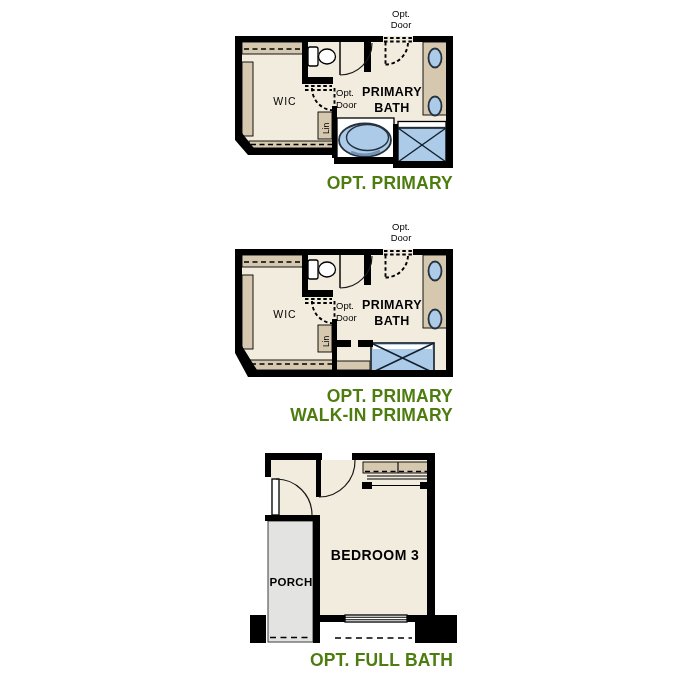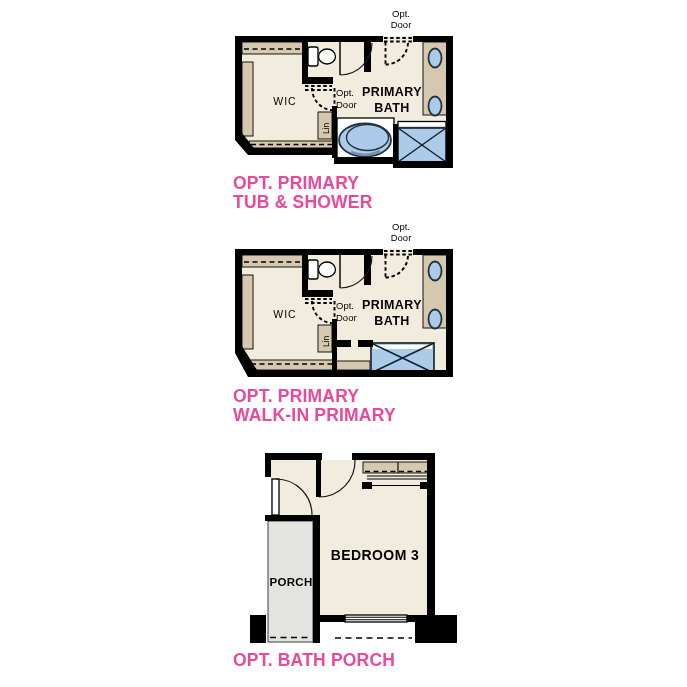--- a/index.html
+++ b/index.html
@@ -21,22 +21,22 @@
   .leaf{stroke:#1a1a1a;stroke-width:1.6;}
   .optdash{fill:none;stroke:#000;stroke-width:1.9;stroke-dasharray:3.5 2.6;}
   .bigdash{stroke:#000;stroke-width:1.6;stroke-dasharray:6 4.5;}
   text{fill:#000;}
   .t-wic{font-size:10.5px;letter-spacing:1px;}
   .t-small{font-size:9.5px;}
   .t-bath{font-size:12.5px;font-weight:bold;letter-spacing:0.4px;}
   .t-lin{font-size:8.5px;}
   .t-bed{font-size:14px;font-weight:bold;letter-spacing:0.4px;}
   .t-porch{font-size:11.5px;font-weight:bold;letter-spacing:0.3px;}
-  .fig-title{position:absolute;width:220px;text-align:left;font-weight:bold;
-             font-size:17.5px;line-height:19px;color:#ec4899;letter-spacing:0.2px;}
+  .fig-title{position:absolute;width:220px;text-align:right;font-weight:bold;
+             font-size:17.5px;line-height:19px;color:#4d7c0f;letter-spacing:0.2px;}
   .opt-top-label{position:absolute;width:40px;text-align:center;font-size:9.5px;
                  line-height:10.5px;color:#000;}
 </style>
 </head>
 <body>
 
 <div id="sheet">
 
   <div class="opt-top-label" style="left:381px;top:9px;">
     <div>Opt.</div>
@@ -108,21 +108,20 @@
     <text class="t-wic" x="50" y="69" text-anchor="middle">WIC</text>
     <text class="t-small" x="101" y="60">Opt.</text>
     <text class="t-small" x="101" y="72">Door</text>
     <text class="t-bath" x="157" y="60" text-anchor="middle">PRIMARY</text>
     <text class="t-bath" x="157" y="76" text-anchor="middle">BATH</text>
     <text class="t-lin" transform="translate(93.5,98) rotate(-90)">Lin</text>
   </svg>
 
   <div class="fig-title" style="left:233px;top:174px;">
     <div>OPT. PRIMARY</div>
-    <div>TUB &amp; SHOWER</div>
   </div>
 
   <div class="opt-top-label" style="left:381px;top:222px;">
     <div>Opt.</div>
     <div>Door</div>
   </div>
 
   <svg class="plan-svg" style="left:235px;top:249px;" width="218" height="136" viewBox="0 0 218 136">
     <polygon class="floor" points="0,0 218,0 218,128 16,128 0,102"></polygon>
     <g>
@@ -231,16 +230,16 @@
       <rect class="wfix" x="24" y="29" width="7" height="36" stroke-width="1.2"></rect>
       <path class="arc" d="M28,29 A36,36 0 0 1 64,65"></path>
     </g>
     <line class="bigdash" x1="22" y1="187.5" x2="64" y2="187.5"></line>
     <line class="bigdash" x1="87" y1="188" x2="164" y2="188"></line>
     <text class="t-bed" x="127" y="110" text-anchor="middle">BEDROOM 3</text>
     <text class="t-porch" x="43" y="136" text-anchor="middle">PORCH</text>
   </svg>
 
   <div class="fig-title" style="left:233px;top:651px;">
-    <div>OPT. BATH PORCH</div>
+    <div>OPT. FULL BATH</div>
   </div>
 
 </div>
 
 </body></html>

